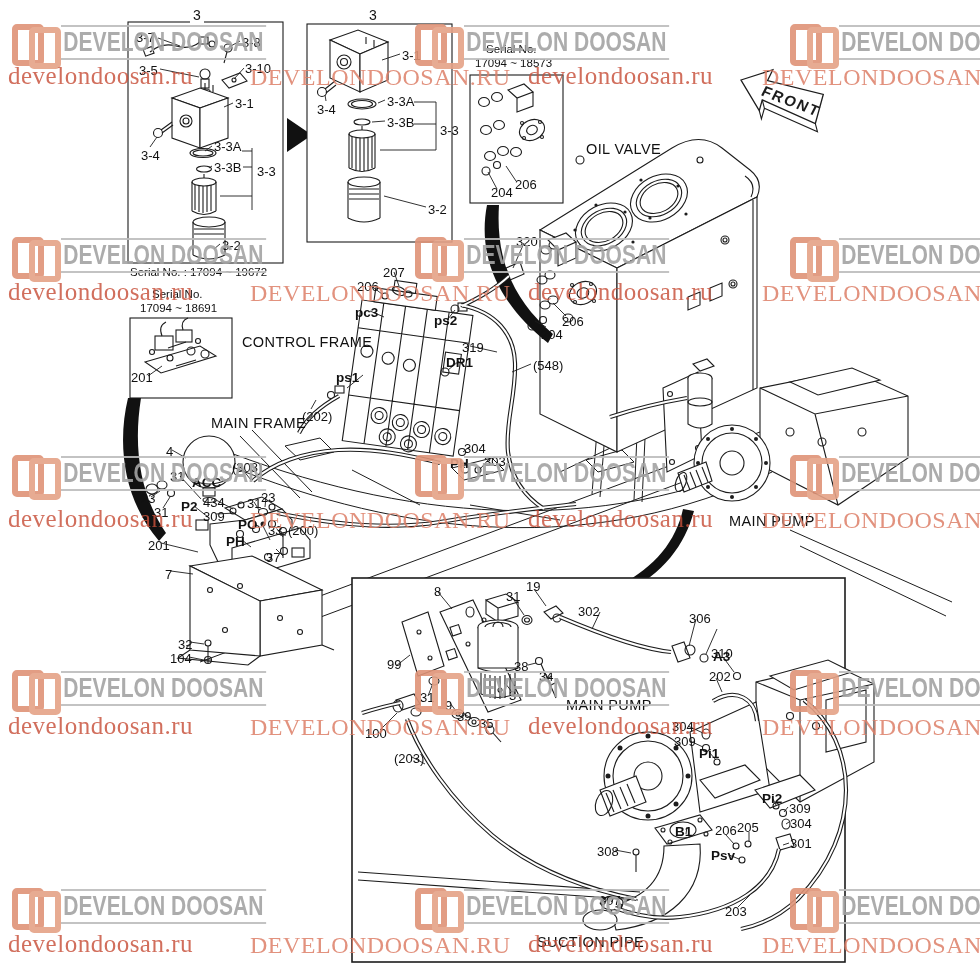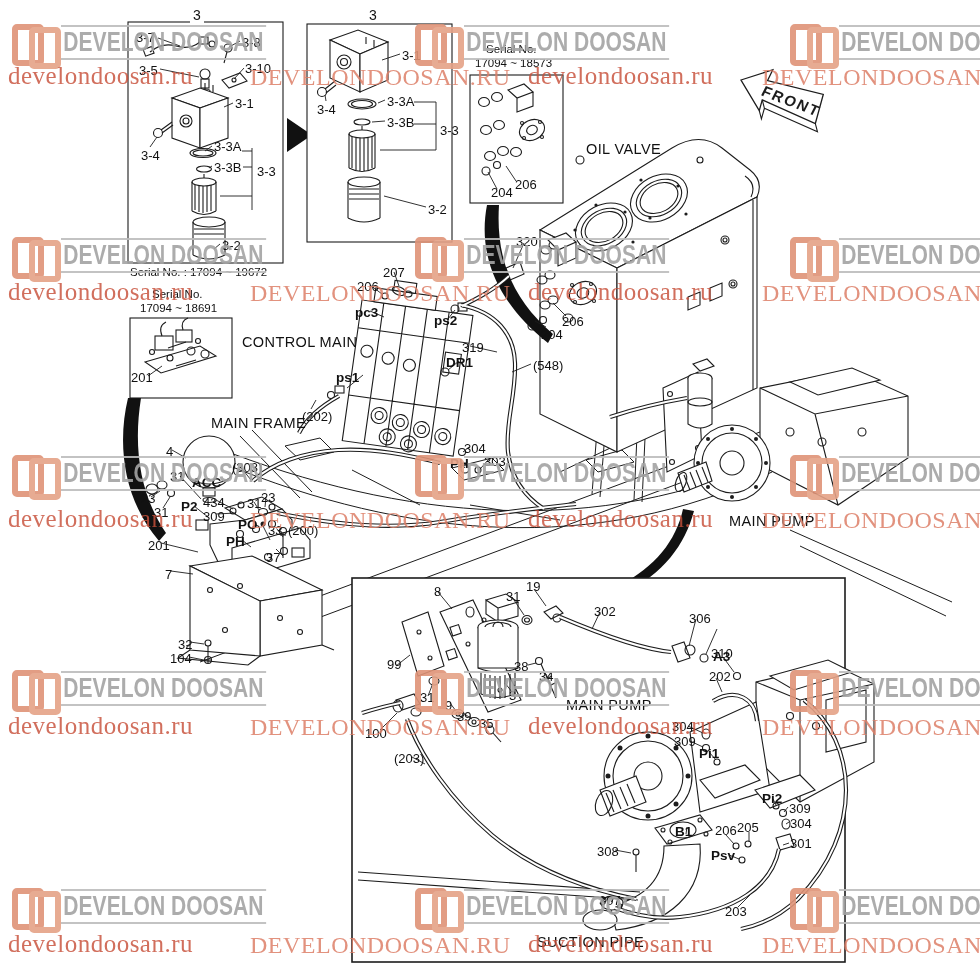--- a/index.html
+++ b/index.html
@@ -507,21 +507,21 @@
 <span class="lbl" style="left:462px;top:341px">319</span>
 <span class="lbl" style="left:533px;top:359px">(548)</span>
 <span class="lbl" style="left:302px;top:410px">(202)</span>
 <span class="lbl" style="left:516px;top:235px">320</span>
 <span class="lbl" style="left:562px;top:315px">206</span>
 <span class="lbl" style="left:541px;top:328px">204</span>
 <span class="lbl" style="left:464px;top:442px">304</span>
 <span class="lbl b" style="left:450px;top:457px">PH</span>
 <span class="lbl" style="left:484px;top:455px">303</span>
 
-<span class="lbl sec" style="left:242px;top:335px">CONTROL MAIN</span>
+<span class="lbl sec" style="left:242px;top:335px">CONTROL FRAME</span>
 <span class="lbl sec" style="left:586px;top:142px">OIL VALVE</span>
 <span class="lbl sec" style="left:211px;top:416px">MAIN FRAME</span>
 <span class="lbl sec" style="left:729px;top:514px">MAIN PUMP</span>
 <span class="lbl sec" style="left:566px;top:698px">MAIN PUMP</span>
 <span class="lbl sec" style="left:537px;top:935px">SUCTION PIPE</span>
 
 <span class="lbl" style="left:166px;top:445px">4</span>
 <span class="lbl" style="left:170px;top:470px">31</span>
 <span class="lbl b" style="left:192px;top:476px">ACC</span>
 <span class="lbl" style="left:141px;top:492px">23</span>
@@ -538,21 +538,21 @@
 <span class="lbl" style="left:288px;top:524px">(200)</span>
 <span class="lbl" style="left:266px;top:551px">37</span>
 <span class="lbl" style="left:148px;top:539px">201</span>
 <span class="lbl" style="left:165px;top:568px">7</span>
 <span class="lbl" style="left:178px;top:638px">32</span>
 <span class="lbl" style="left:170px;top:652px">104</span>
 
 <span class="lbl" style="left:434px;top:585px">8</span>
 <span class="lbl" style="left:506px;top:590px">31</span>
 <span class="lbl" style="left:526px;top:580px">19</span>
-<span class="lbl" style="left:594px;top:605px">302</span>
+<span class="lbl" style="left:578px;top:605px">302</span>
 <span class="lbl" style="left:689px;top:612px">306</span>
 <span class="lbl" style="left:711px;top:647px">310</span>
 <span class="lbl b" style="left:713px;top:650px">A3</span>
 <span class="lbl" style="left:709px;top:670px">202</span>
 <span class="lbl" style="left:387px;top:658px">99</span>
 <span class="lbl" style="left:420px;top:691px">31</span>
 <span class="lbl" style="left:365px;top:727px">100</span>
 <span class="lbl" style="left:445px;top:699px">9</span>
 <span class="lbl" style="left:457px;top:710px">39</span>
 <span class="lbl" style="left:479px;top:717px">35</span>

